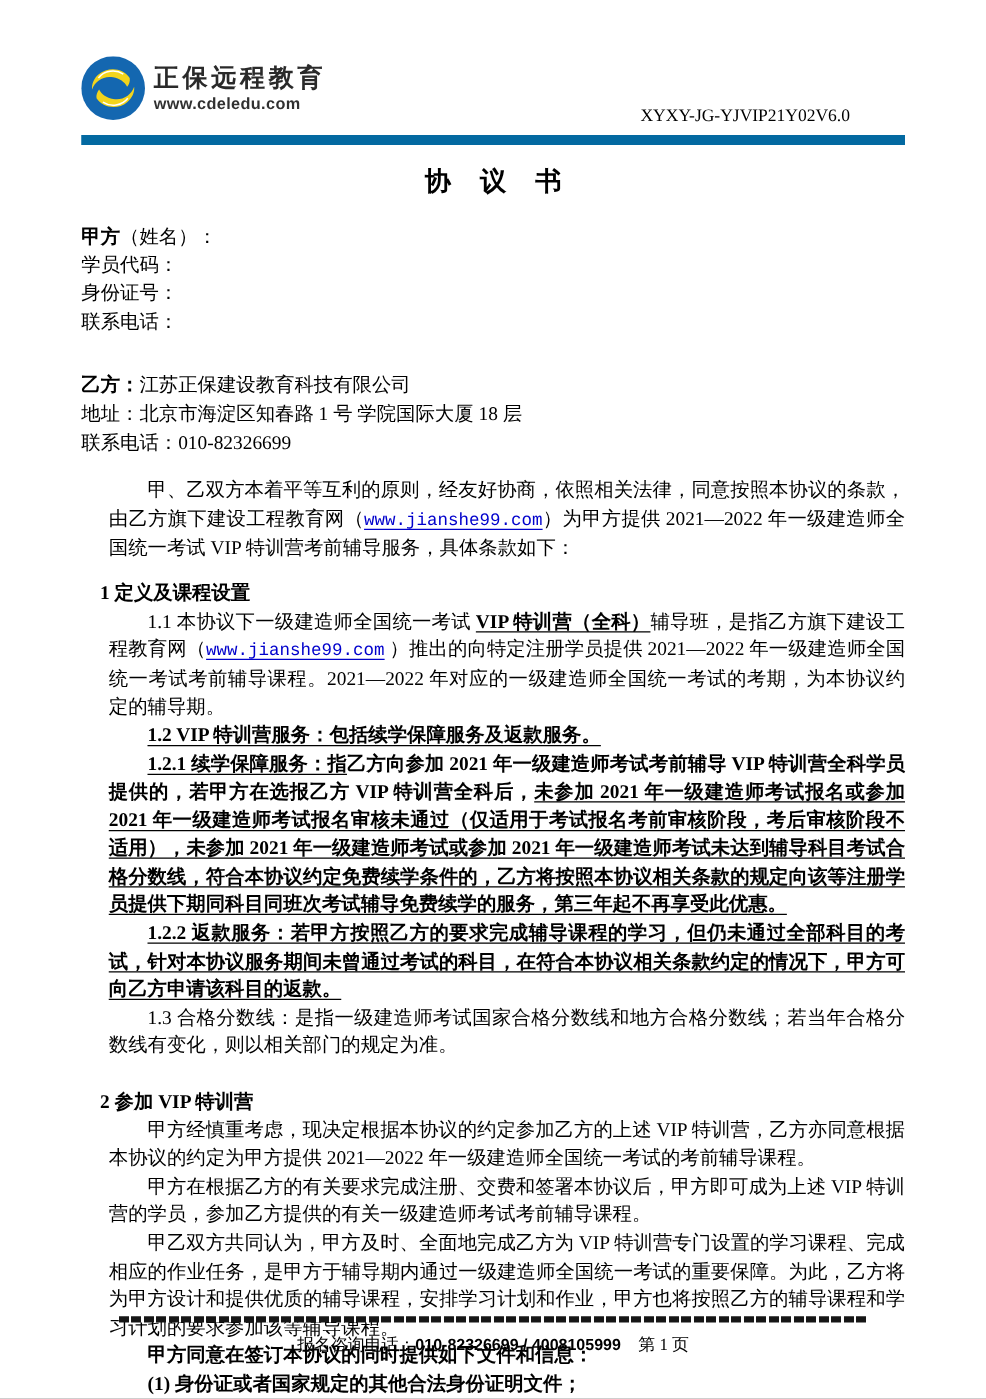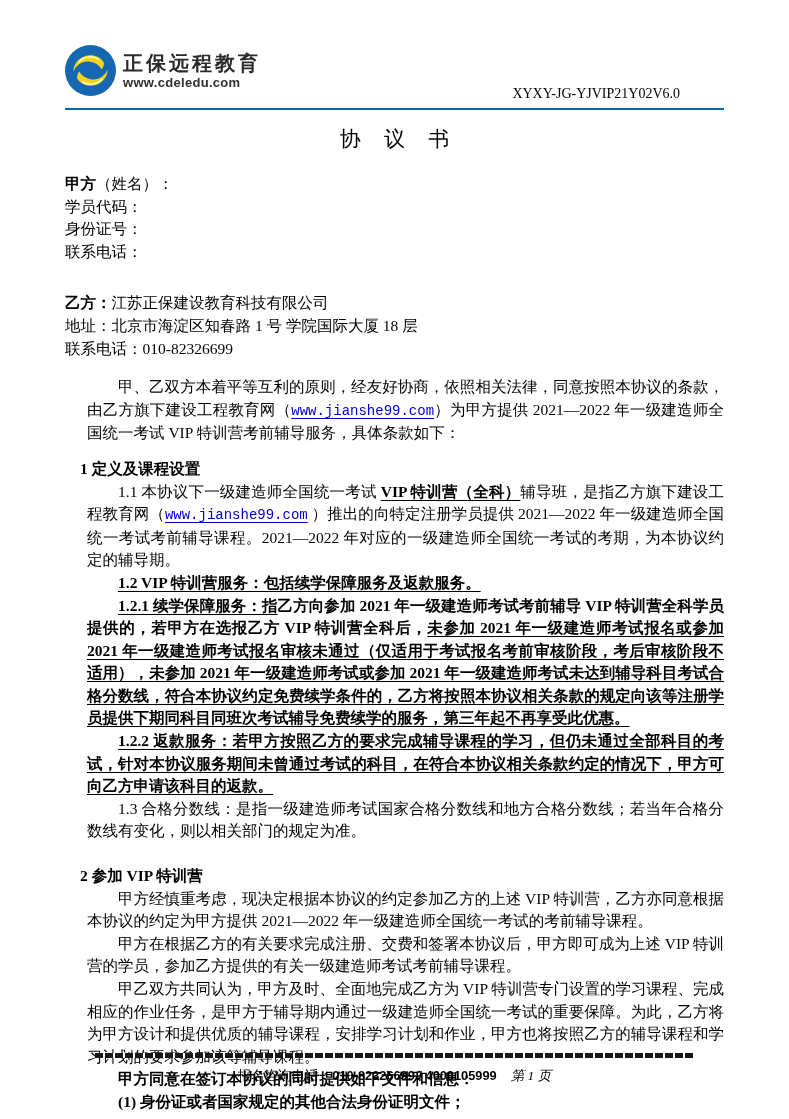--- a/index.html
+++ b/index.html
@@ -2,36 +2,36 @@
 <html style="--link: #0000cc;"><head>
 <meta charset="utf-8">
 <style>
   html,body{margin:0;padding:0;background:#888;}
   .page{
     width:789px;height:1119px;position:relative;margin:0 auto;
     background:#ffffff;color:#111;overflow:hidden;
     font-family:"Liberation Serif","DejaVu Serif",serif;
   }
   
-  .hdr{height:108px;margin:0 65px;position:relative;border-bottom:2px solid #0369a1;}
+  .hdr{height:108px;margin:0 65px;position:relative;border-bottom:8px solid #0369a1;}
   .brand{position:absolute;left:0;top:45px;display:flex;align-items:flex-start;}
   .brand-logo{width:51px;height:51px;flex:0 0 auto;}
   .brand-txt{margin-left:7px;padding-top:6px;}
   .brand-name{
     font-family:"Liberation Sans","DejaVu Sans",sans-serif;
     font-weight:bold;font-size:20px;letter-spacing:3px;color:#2a2a2a;line-height:24px;
   }
   .brand-site{
     font-family:"Liberation Sans","DejaVu Sans",sans-serif;
     font-weight:bold;font-size:13px;color:#303030;line-height:16px;letter-spacing:.3px;
   }
   .doc-code{position:absolute;right:44px;bottom:6px;font-size:14px;color:#000;}
   
   .title{
-    margin:15px 0 0;text-align:center;font-size:21px;font-weight:normal;color:#000;
+    margin:15px 0 0;text-align:center;font-size:21px;font-weight:bold;color:#000;
     letter-spacing:9px;text-indent:9px;line-height:28px;
   }
   
   .doc-body{
     margin:14px 65px 0;font-size:15.5px;line-height:22.6px;color:#000;
     text-align:justify;
   }
   .para{margin:0;}
   .indent{text-indent:31px;margin-left:22px;}
   .heading{text-indent:15px;}
@@ -46,21 +46,21 @@
   .ftr{position:absolute;left:0;right:0;top:1053px;}
   .ftr-rule{
     width:600px;height:5px;margin:0 auto;
     background:repeating-linear-gradient(to right,#161616 0 8px,#ffffff 8px 10px);
   }
   .ftr-text{margin-top:9px;text-align:center;font-size:13.5px;color:#000;}
   .ftr-phones{
     font-family:"Liberation Sans","DejaVu Sans",sans-serif;
     font-weight:bold;font-size:12.8px;
   }
-  .ftr-page{margin-left:14px;font-style:italic;}
+  .ftr-page{margin-left:14px;}
 </style>
 </head>
 <body>
 
 <div class="page">
 
   <div class="hdr">
     <div class="brand">
       <span class="brand-logo">
         <svg viewBox="0 0 50 50" width="51" height="51" aria-hidden="true">

